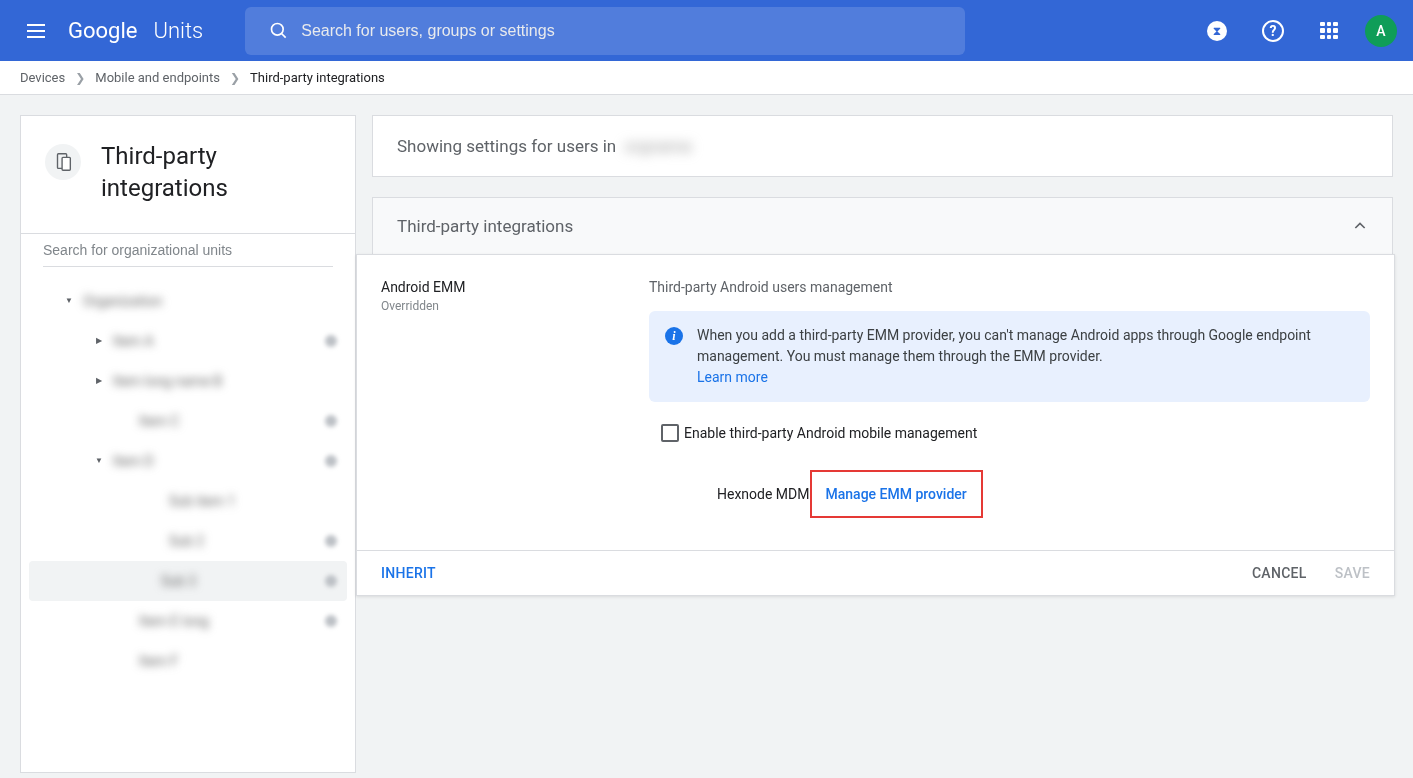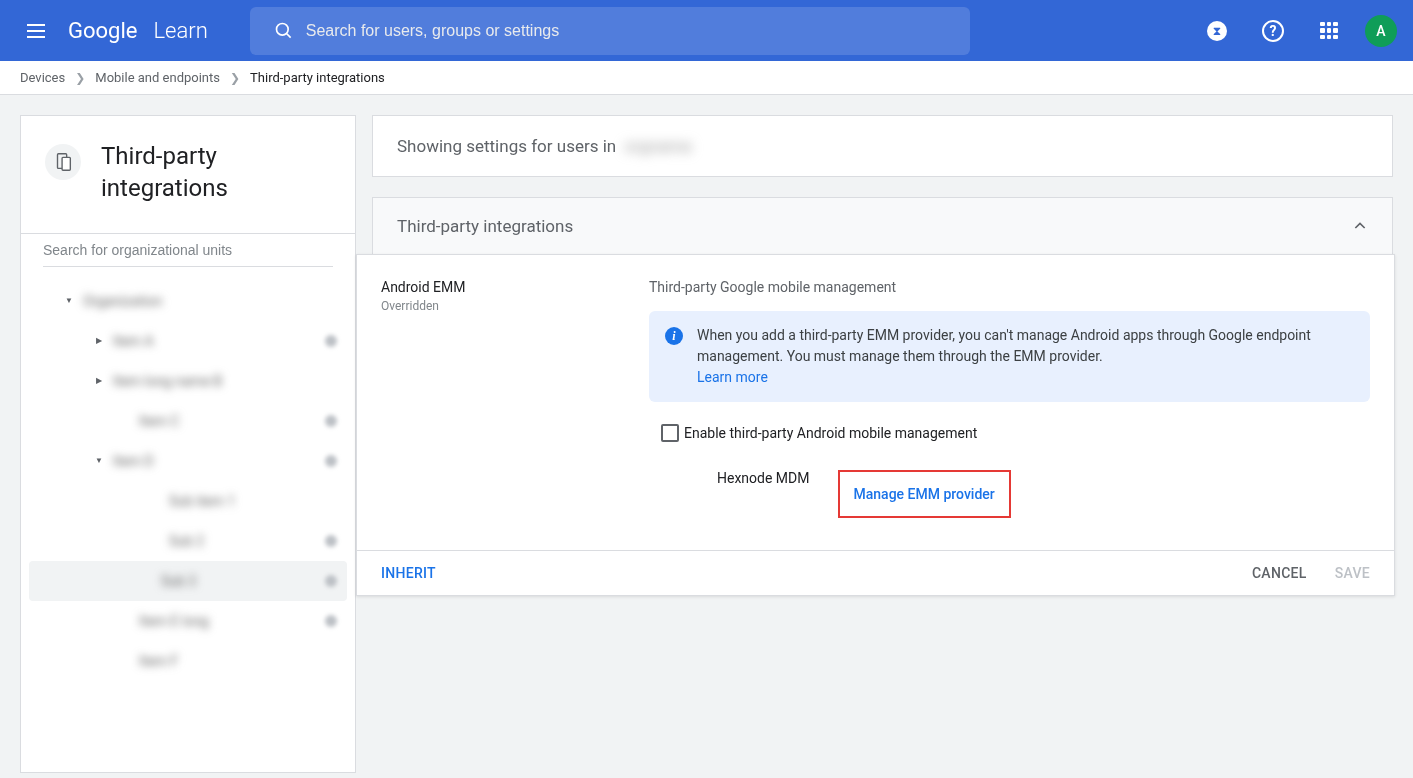--- a/index.html
+++ b/index.html
@@ -71,21 +71,21 @@
 
 .info-box { background: #e8f0fe; border-radius: 6px; padding: 14px 16px; display: flex; gap: 14px; margin-bottom: 22px; }
 .info-icon { width: 18px; height: 18px; background: #1a73e8; border-radius: 50%; display: flex; align-items: center; justify-content: center; color: #fff; font-size: 12px; font-style: italic; font-weight: bold; font-family: serif; flex-shrink: 0; margin-top: 2px; }
 .info-text { color: #3c4043; font-size: 14px; line-height: 1.5; }
 .info-link { color: #1a73e8; cursor: pointer; }
 
 .checkbox-row { display: flex; align-items: center; gap: 5px; padding-left: 12px; margin-bottom: 28px; }
 .checkbox { width: 18px; height: 18px; border: 2px solid #5f6368; border-radius: 2px; cursor: pointer; }
 .checkbox-label { font-size: 14px; color: #202124; }
 
-.provider-row { display: flex; gap: 28px; padding-left: 68px; margin-bottom: 8px; }
+.provider-row { display: flex; align-items: center; padding-left: 68px; margin-bottom: 8px; }
 .provider-name { font-size: 14px; color: #202124; }
 .highlighted-link { border: 2px solid #e53935; padding: 14px 14px; color: #1a73e8; font-weight: 500; font-size: 14px; cursor: pointer; }
 
 .section-footer { border-top: 1px solid #dadce0; display: flex; align-items: center; padding: 14px 24px; }
 .inherit-btn { color: #1a73e8; font-weight: 500; font-size: 14px; cursor: pointer; letter-spacing: 0.3px; }
 .footer-spacer { flex: 1; }
 .cancel-btn { color: #5f6368; font-weight: 500; font-size: 14px; cursor: pointer; letter-spacing: 0.3px; margin-right: 28px; }
 .save-btn { color: #bdc1c6; font-weight: 500; font-size: 14px; letter-spacing: 0.3px; }
 
 svg { display: block; }
@@ -96,21 +96,21 @@
 <div class="header">
   <div class="menu-btn">
     <div class="menu-icon">
         <span></span>
         <span></span>
         <span></span>
       </div>
   </div>
   <div class="logo">
     <span class="logo-google">Google</span>
-    <span class="logo-admin">Learn</span>
+    <span class="logo-admin">Units</span>
   </div>
   <div class="search-bar">
     <svg width="20" height="20" viewBox="0 0 24 24" fill="none" stroke="#fff" stroke-width="2">
         <circle cx="10" cy="10" r="7"></circle>
         <line x1="20" y1="20" x2="15" y2="15"></line>
       </svg>
     <input type="text" placeholder="Search for users, groups or settings" style="">
   </div>
   <div class="header-spacer"></div>
   <div class="header-icons">
@@ -224,21 +224,21 @@
         </span>
       </div>
 
       <div class="section-card">
         <div class="section-body">
           <div class="section-left">
             <div class="section-name">Android EMM</div>
             <div class="section-sub">Overridden</div>
           </div>
           <div class="section-right">
-            <div class="section-right-title">Third-party Google mobile management</div>
+            <div class="section-right-title">Third-party Android users management</div>
 
             <div class="info-box">
               <div class="info-icon">i</div>
               <div class="info-text">
                 <span>When you add a third-party EMM provider, you can't manage Android apps through Google endpoint management. You must manage them through the EMM provider.</span>
                 <br>
                 <span class="info-link">Learn more</span>
               </div>
             </div>
 

